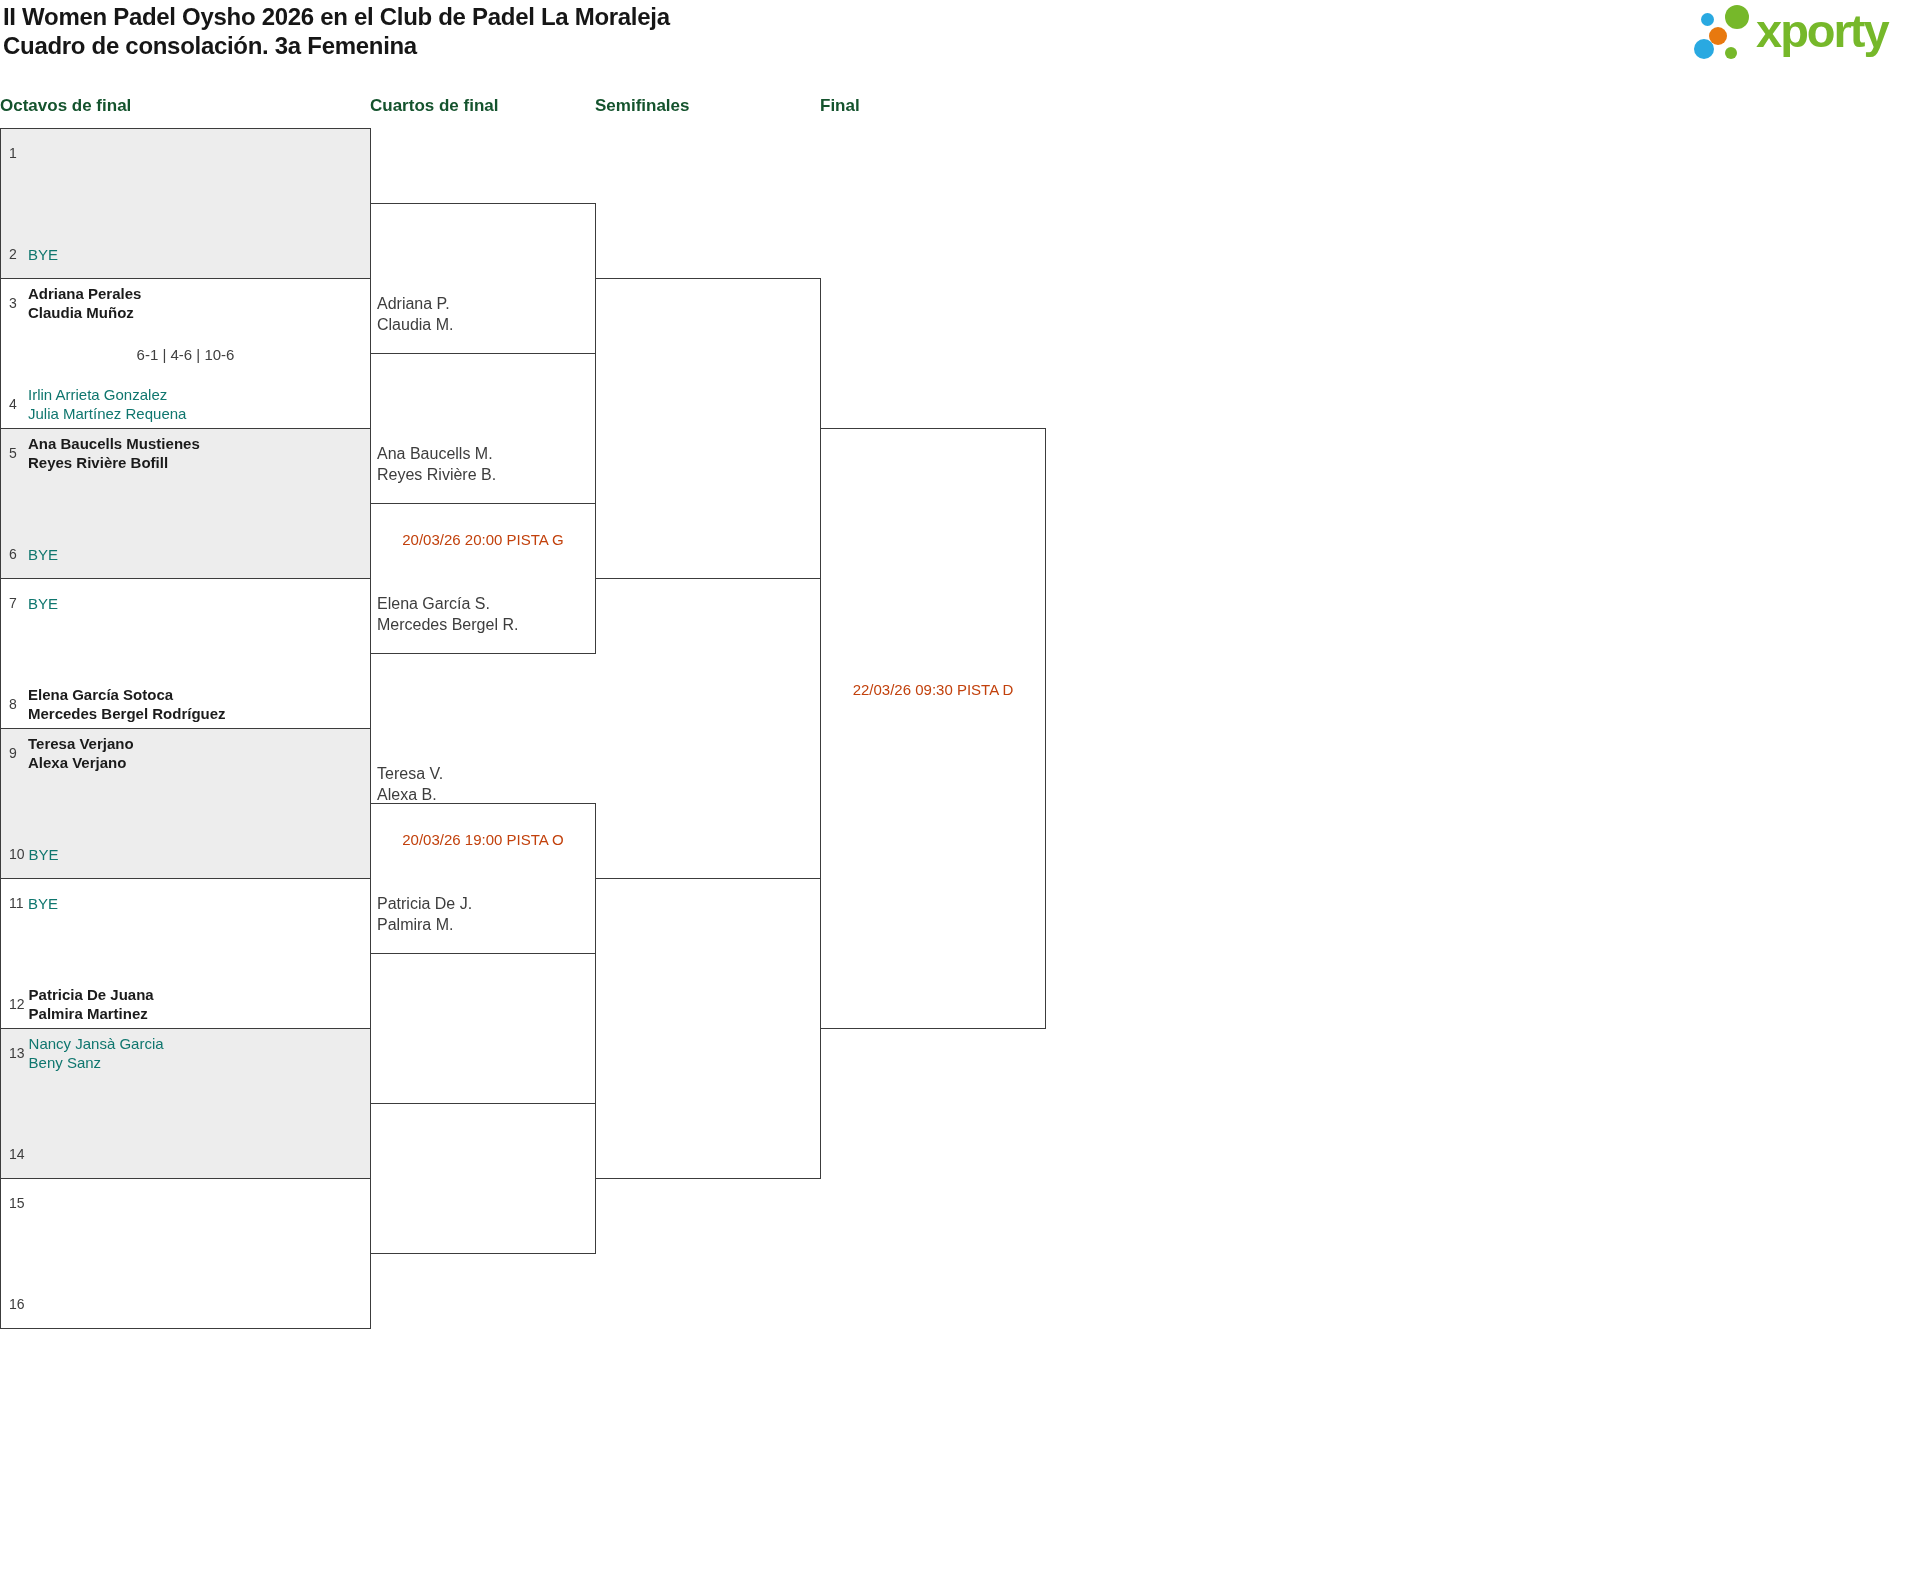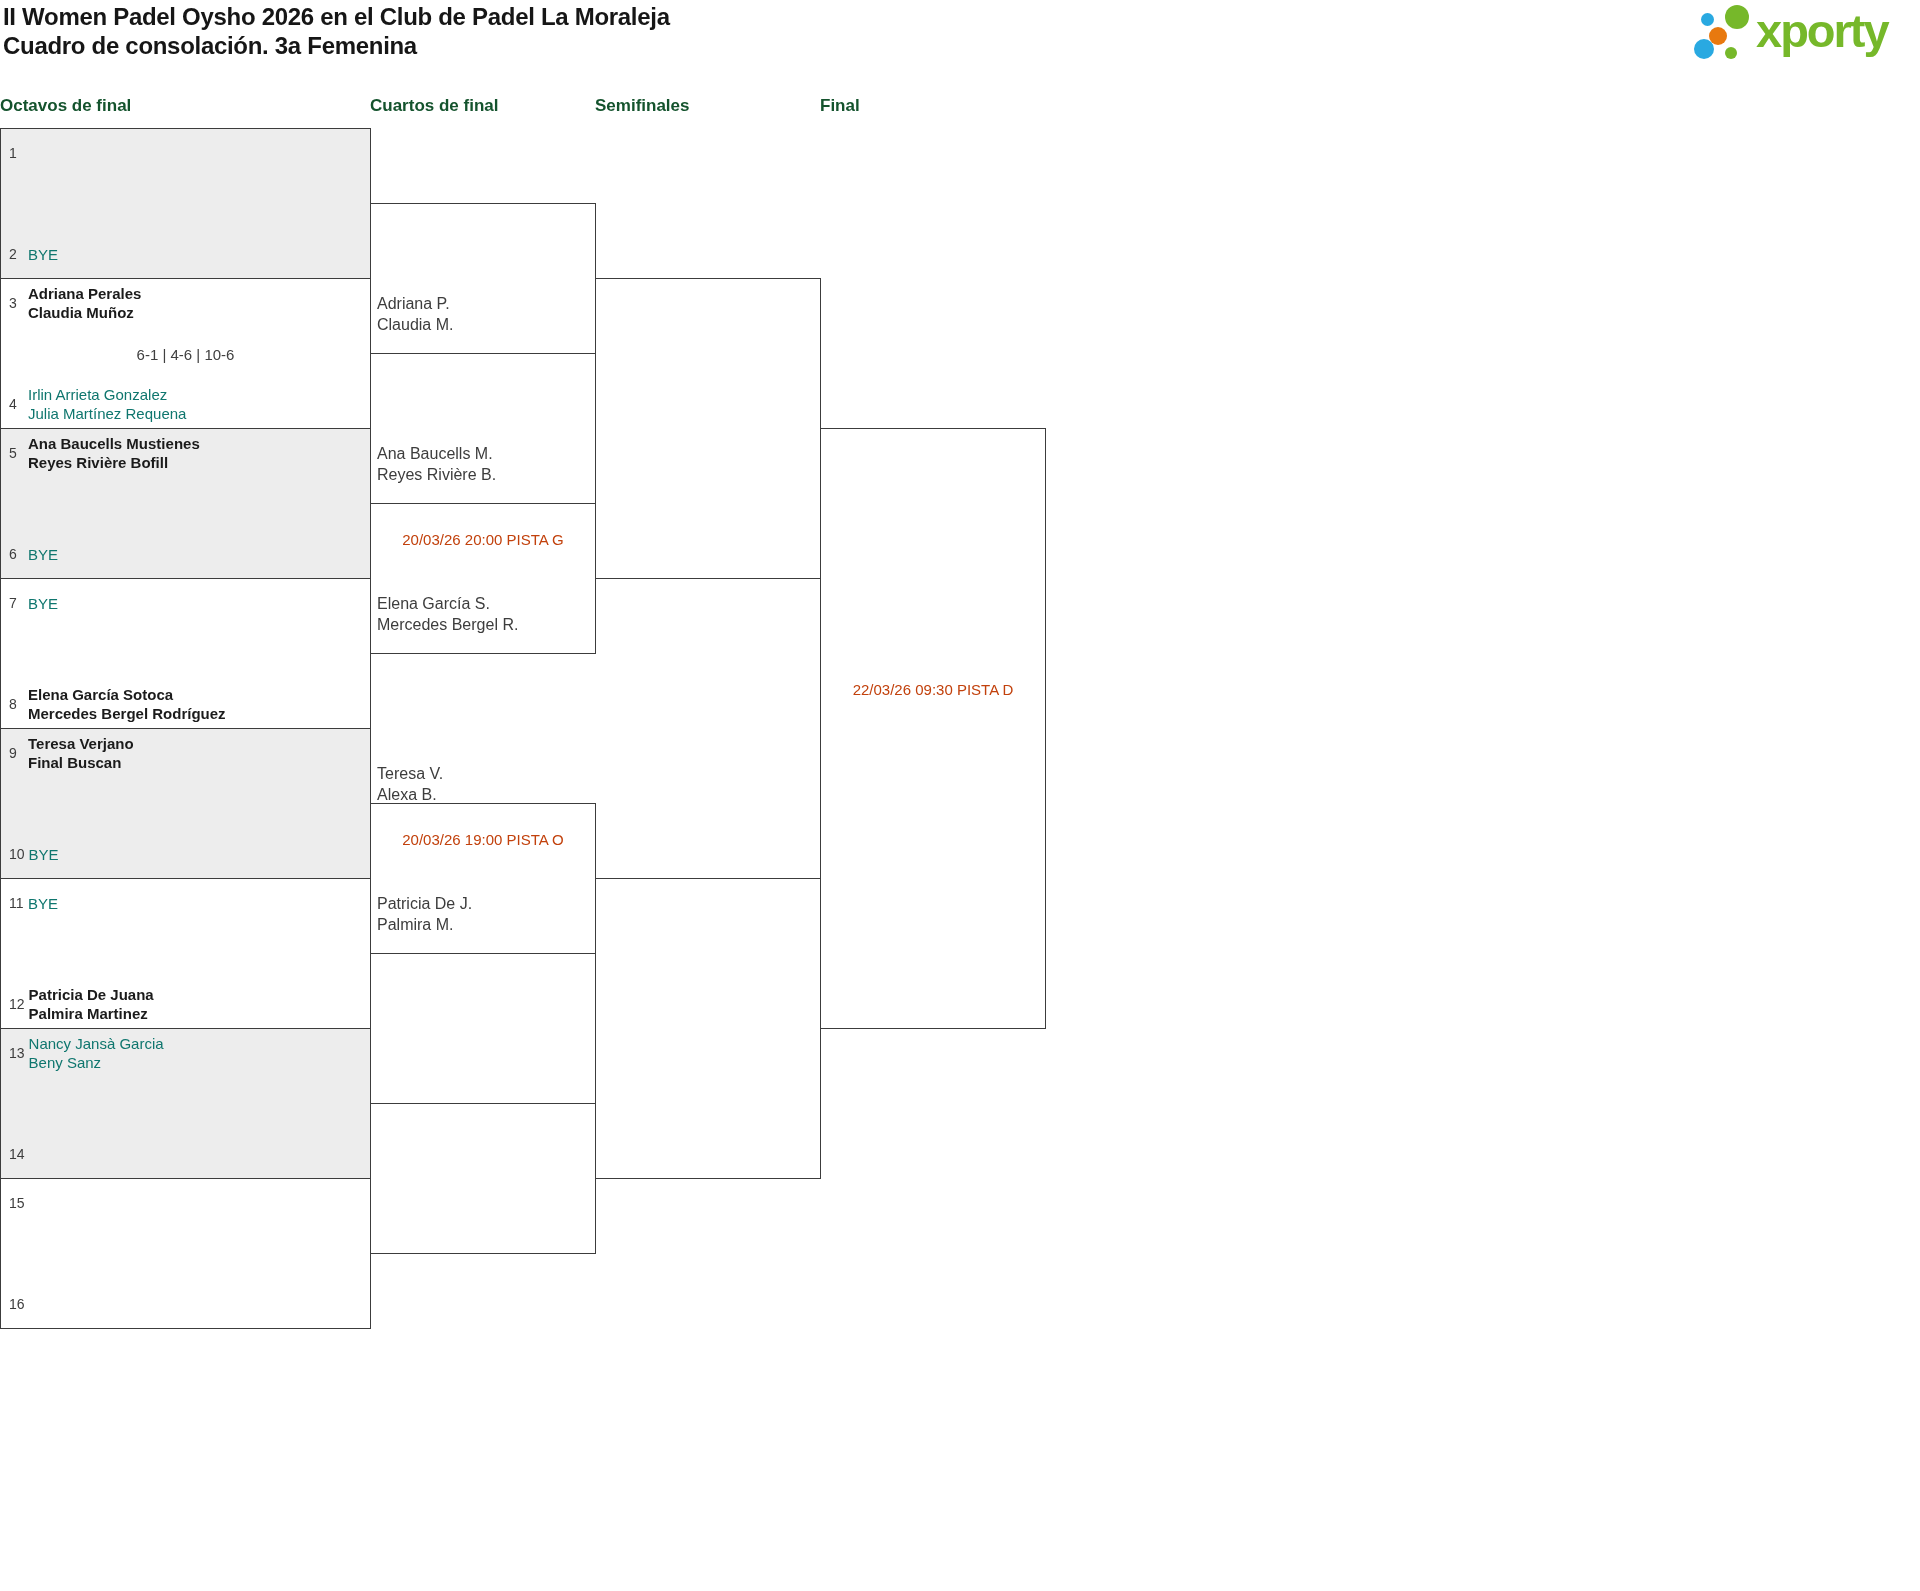--- a/index.html
+++ b/index.html
@@ -148,21 +148,21 @@
           <div>Mercedes Bergel Rodríguez</div>
       </div>
     </div>
   </div>
 
   <div class="box match gray" style="top:728px">
     <div class="slot st seeded">
       <span class="num">9</span>
       <div class="names">
         <div>Teresa Verjano</div>
-          <div>Final Buscan</div>
+          <div>Alexa Verjano</div>
       </div>
     </div>
 
     <div class="slot sb">
       <span class="num">10</span>
       <div class="names">
         <div>BYE</div>
       </div>
     </div>
   </div>

